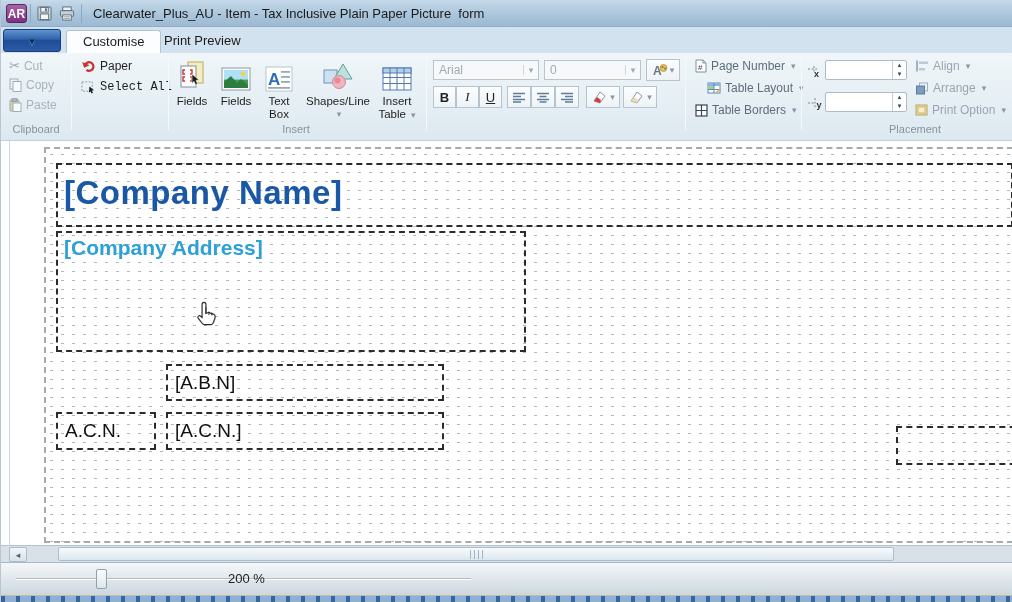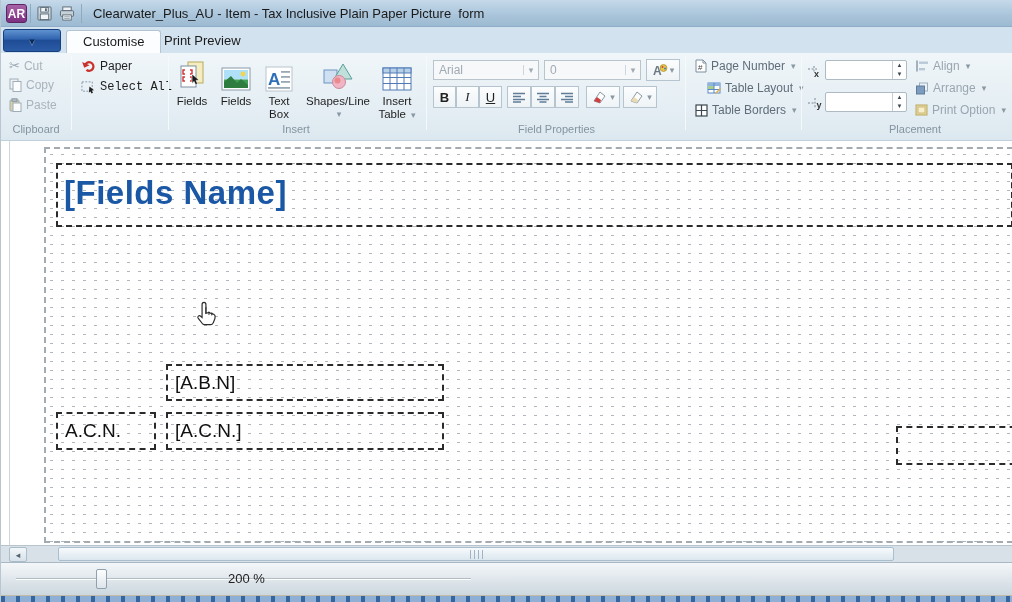--- a/index.html
+++ b/index.html
@@ -325,21 +325,20 @@
     <div class="colorbtn sbtn" style="left:622px;">
       <span>
         <svg width="17" height="15" viewBox="0 0 17 15">
             <path d="M3 11 L9 2 L14 6 L9 13 Z" fill="#fdfdfd" stroke="#8a98a2"></path>
             <path d="M3 11 L6 7 L10 10 L9 13 Z" fill="#e8dcb0"></path>
           </svg>
       </span>
       <span class="dd">▾</span>
     </div>
 
-    <div class="glabel" style="left:428px; width:255px;">Field Properties</div>
 
     <div class="rdiv" style="left:684px"></div>
 
     <div class="srow" style="left:694px; top:6px;">
       <span>
         <svg width="12" height="14" viewBox="0 0 12 14">
             <path d="M1 1 h7 l3 3 v9 h-10 z" fill="#fff" stroke="#7d8fa0"></path>
             <path d="M8 1 v3 h3" fill="none" stroke="#7d8fa0"></path>
             <text x="3" y="11" font-size="8" fill="#444" font-family="Liberation Sans, sans-serif">#</text>
           </svg>
@@ -437,22 +436,23 @@
     <div class="glabel" style="left:868px; width:92px;">Placement</div>
   </div>
 
   <div class="canvas">
     <div class="canvas-left-line"></div>
     <div class="dots"></div>
     <div class="guide-h" style="left:43px; top:6px; width:969px;"></div>
     <div class="guide-v" style="left:43px; top:6px; height:396px;"></div>
     <div class="guide-h" style="left:43px; top:400px; width:969px;"></div>
 
-    <div class="fieldbox companyname" style="left:55px; top:22px; width:957px; height:64px;">[Fields Name]</div>
-
+    <div class="fieldbox companyname" style="left:55px; top:22px; width:957px; height:64px;">[Company Name]</div>
+
+    <div class="fieldbox companyaddr" style="left:55px; top:90px; width:470px; height:121px;">[Company Address]</div>
 
     <div class="fieldbox abnacn" style="left:165px; top:223px; width:278px; height:37px;">[A.B.N]</div>
 
     <div class="fieldbox abnacn" style="left:165px; top:271px; width:278px; height:38px;">[A.C.N.]</div>
     <div class="fieldbox abnacn" style="left:55px; top:271px; width:100px; height:38px;">A.C.N.</div>
 
     <div class="fieldbox" style="left:895px; top:285px; width:130px; height:39px;"></div>
 
     <div class="cursor-hand">
       <svg width="26" height="30" viewBox="0 0 24 28">

